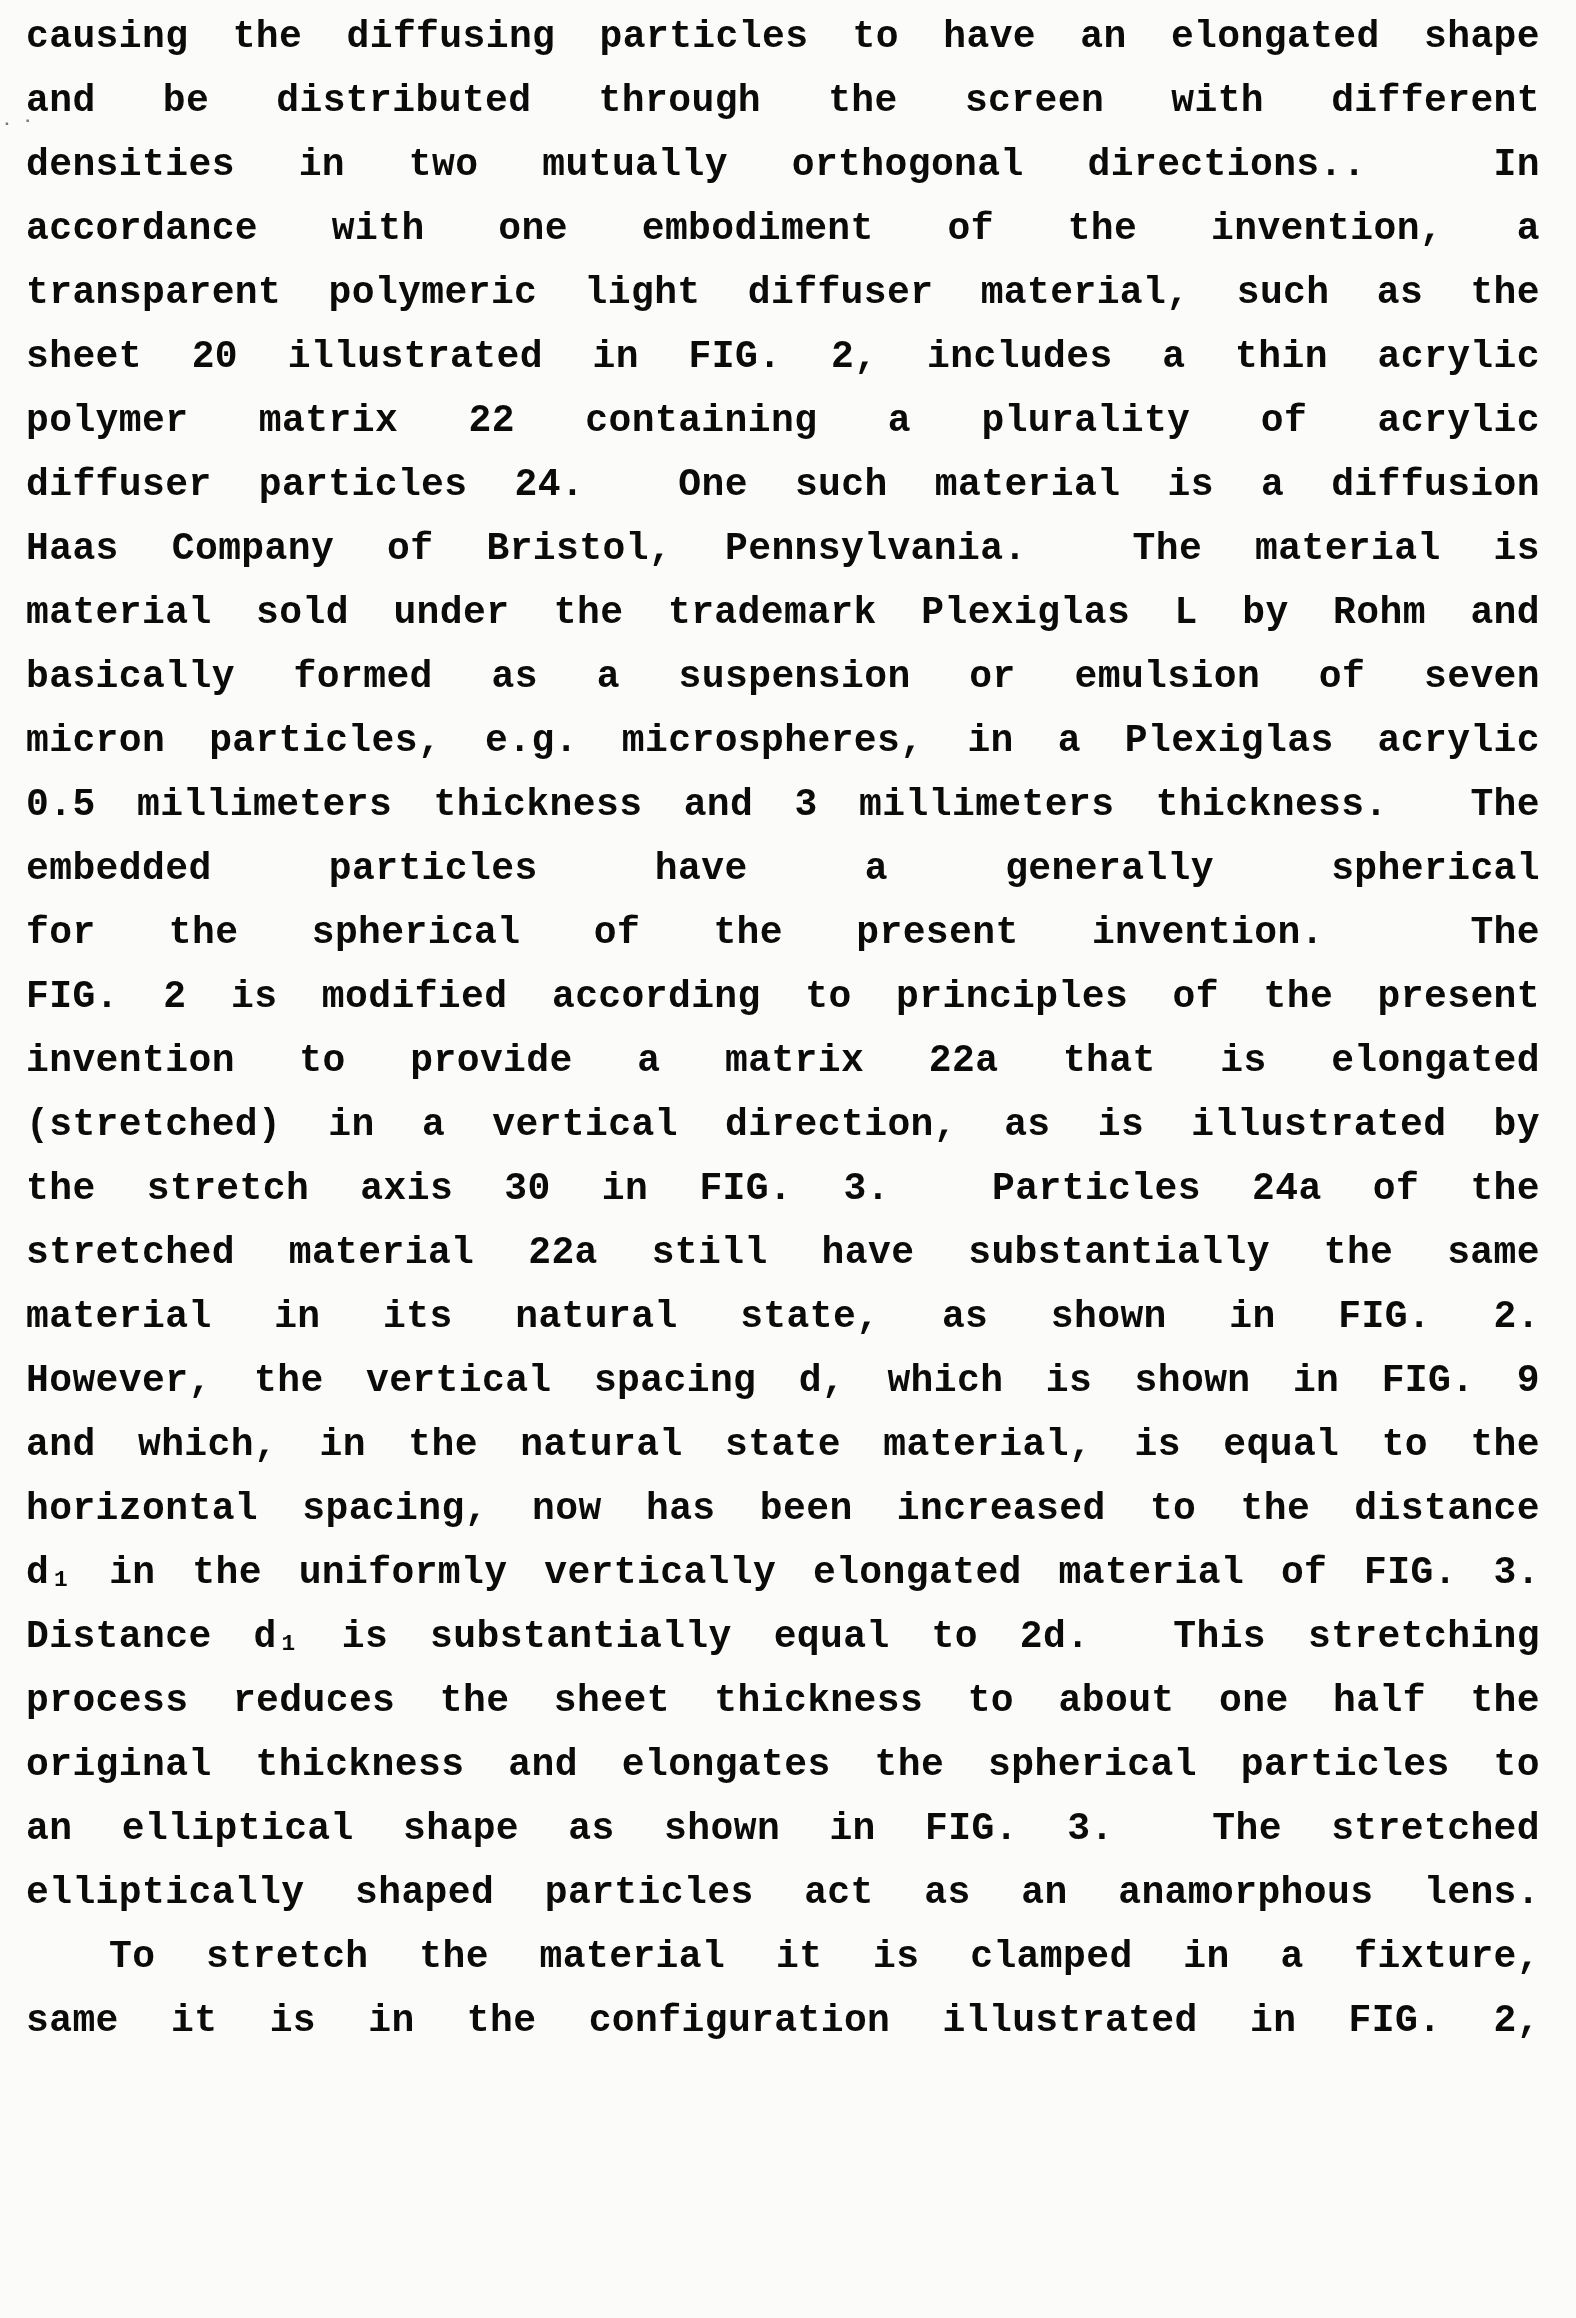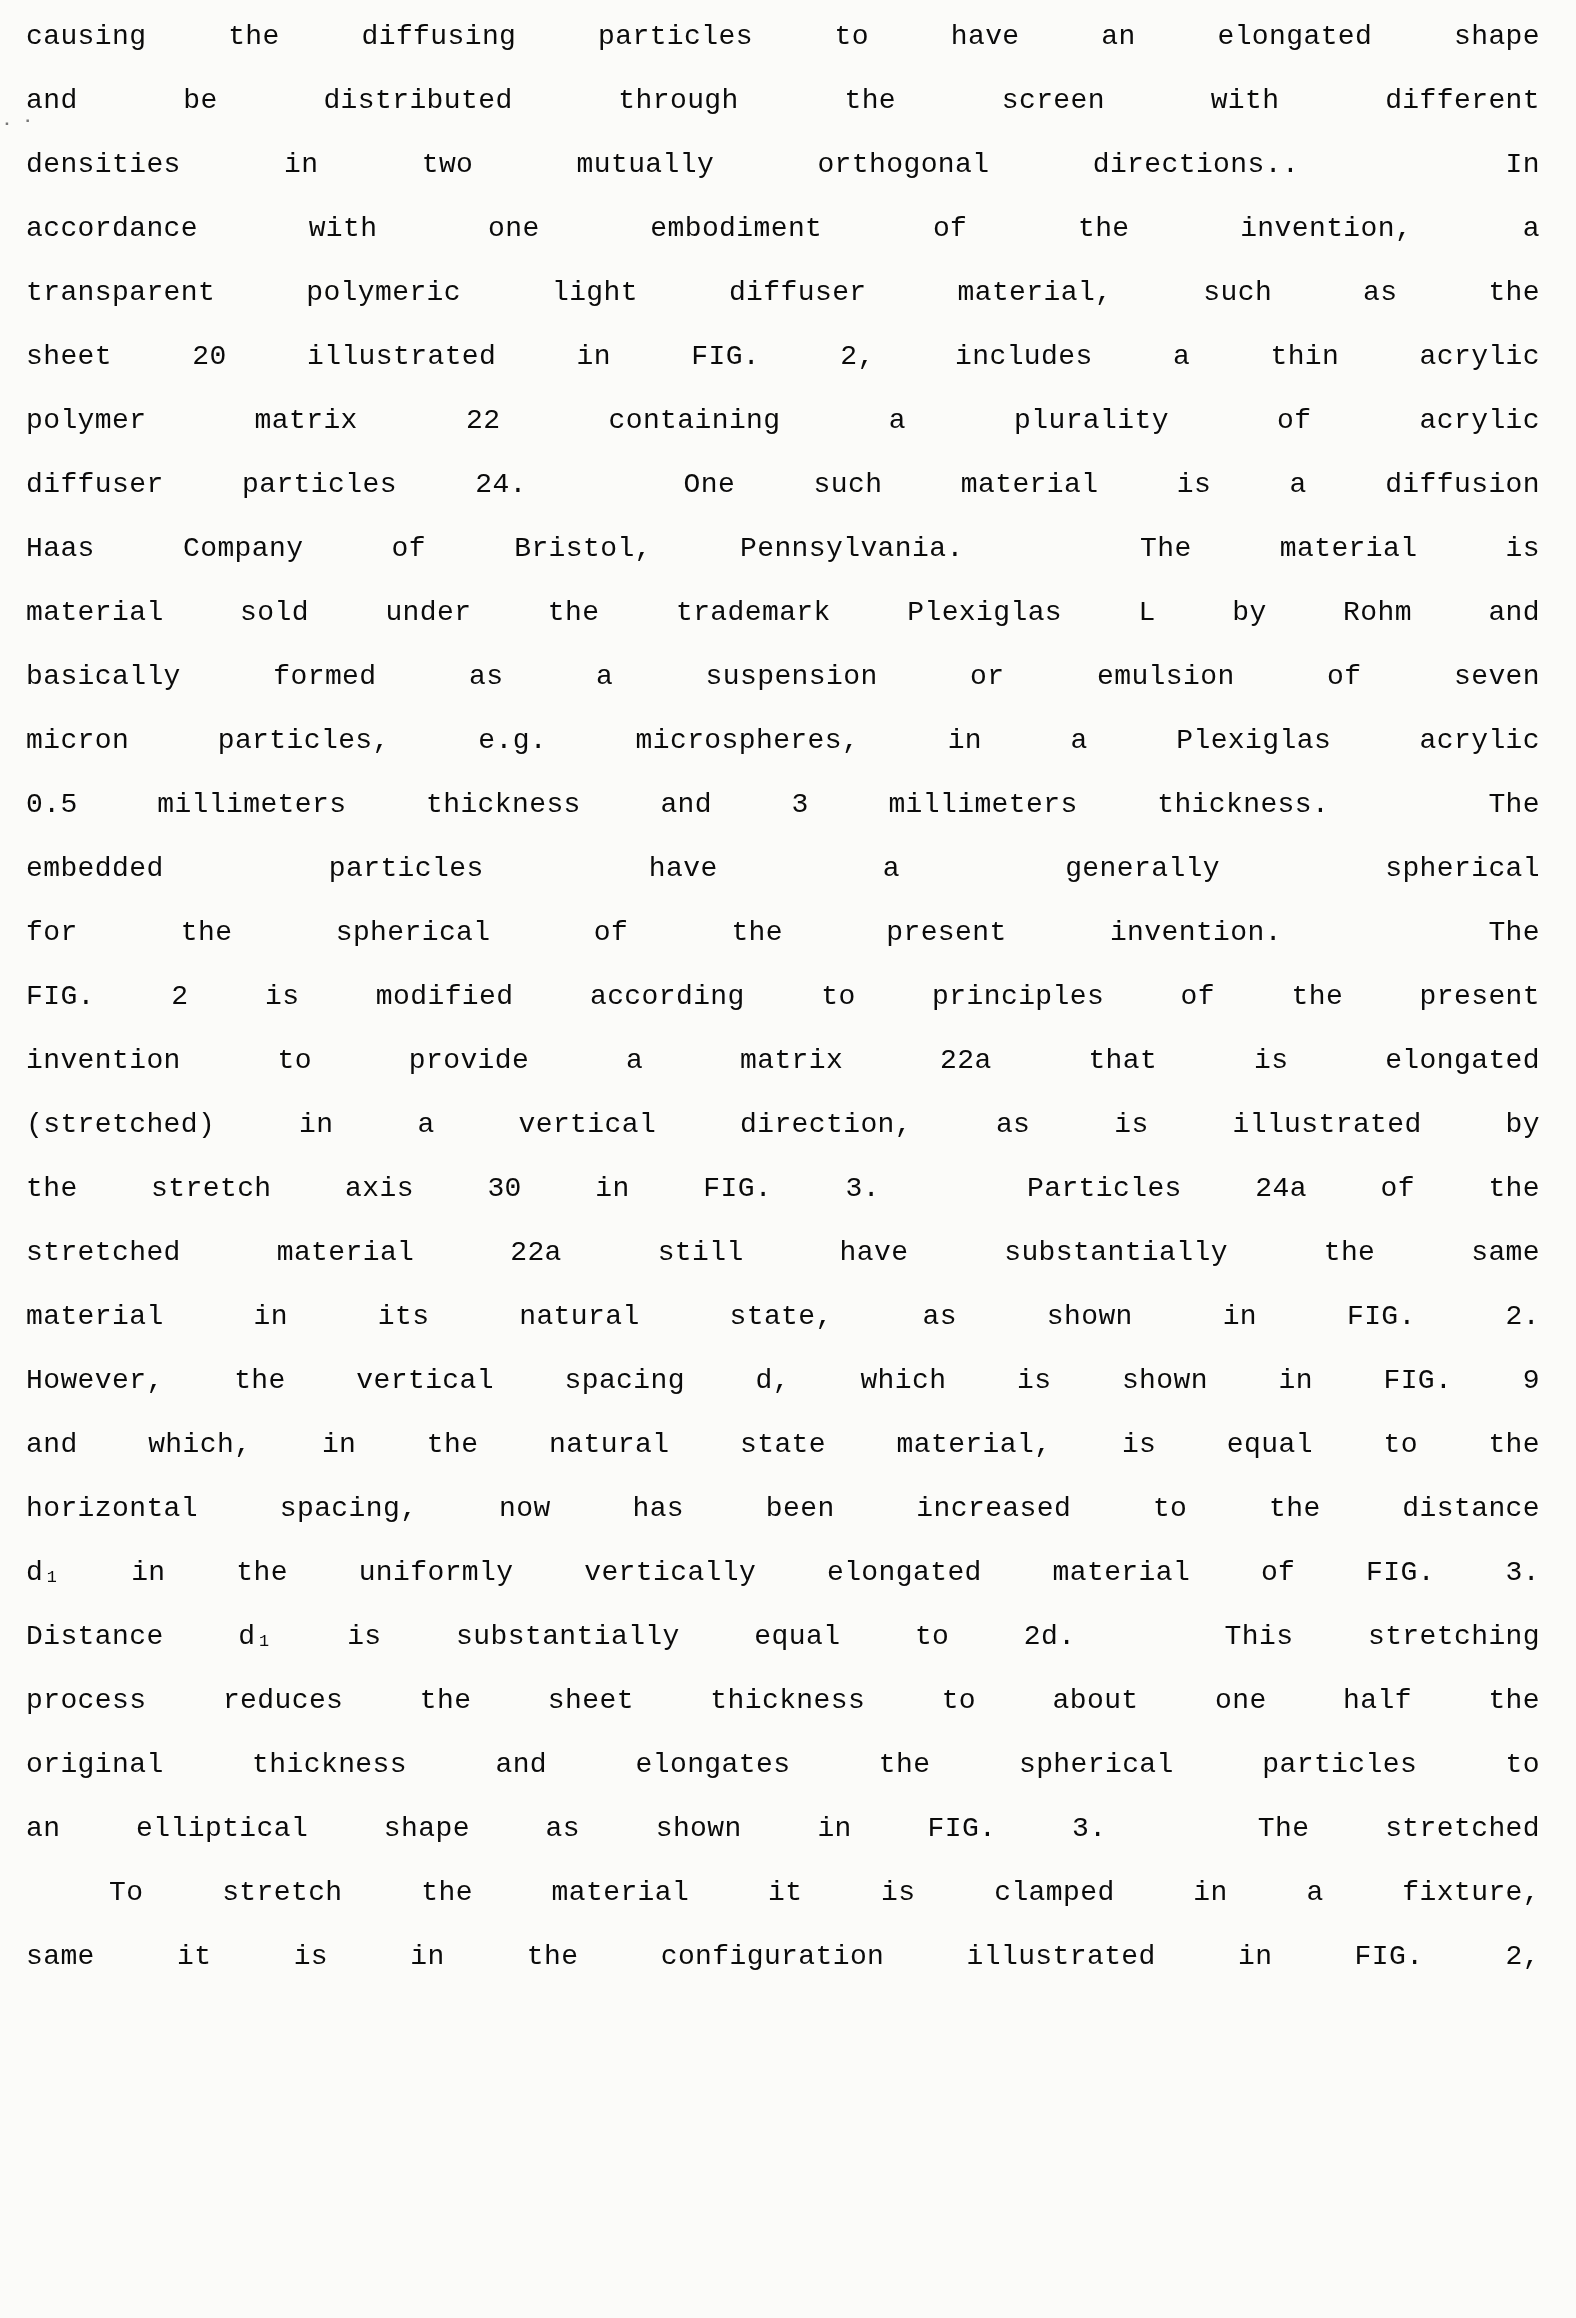--- a/index.html
+++ b/index.html
@@ -15,22 +15,22 @@
     font-family: "Liberation Mono", "DejaVu Sans Mono", monospace;
   }
   .page {
     position: absolute;
     top: 5.2px;
     left: 26px;
     right: 36px;
     color: #0b0b0b;
   }
   .line {
-    font-size: 28px;
-    font-weight: normal;
+    font-size: 38px;
+    font-weight: bold;
     line-height: 64px;
     height: 64px;
     white-space: pre-wrap;
     text-align: justify;
     text-align-last: justify;
     -moz-text-align-last: justify;
     text-justify: inter-word;
     letter-spacing: 0.4px;
     overflow: hidden;
   }
@@ -74,16 +74,17 @@
   <div class="line">stretched material 22a still have substantially the same</div>
   <div class="line">material in its natural state, as shown in FIG. 2.</div>
   <div class="line">However, the vertical spacing d, which is shown in FIG. 9</div>
   <div class="line">and which, in the natural state material, is equal to the</div>
   <div class="line">horizontal spacing, now has been increased to the distance</div>
   <div class="line">d₁ in the uniformly vertically elongated material of FIG. 3.</div>
   <div class="line">Distance d₁ is substantially equal to 2d.  This stretching</div>
   <div class="line">process reduces the sheet thickness to about one half the</div>
   <div class="line">original thickness and elongates the spherical particles to</div>
   <div class="line">an elliptical shape as shown in FIG. 3.  The stretched</div>
+  <div class="line">elliptically shaped particles act as an anamorphous lens.</div>
   <div class="line indent">To stretch the material it is clamped in a fixture,</div>
   <div class="line">same it is in the configuration illustrated in FIG. 2,</div>
 </div>
 
 
 </body></html>

